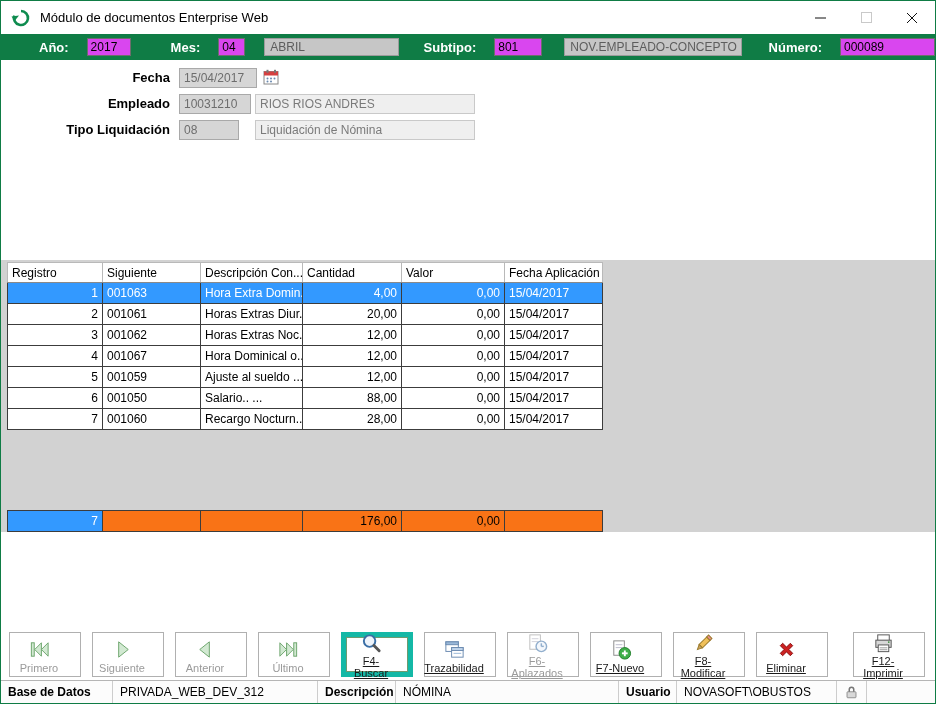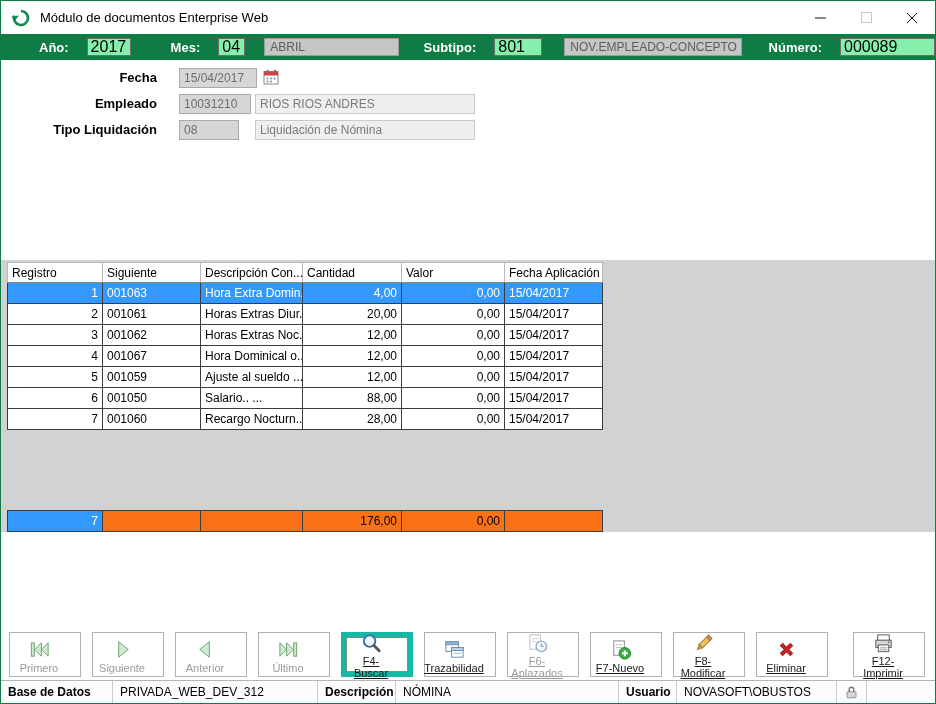--- a/index.html
+++ b/index.html
@@ -12,29 +12,29 @@
   
   .titlebar { height:33px; flex:0 0 33px; display:flex; align-items:center; padding-left:10px; background:#fff; }
   .title-icon { width:20px; height:20px; margin-right:9px; flex:0 0 auto; }
   .title-text { font-size:13px; }
   .win-controls { margin-left:auto; display:flex; height:100%; }
   .win-btn { width:46px; height:100%; display:flex; align-items:center; justify-content:center; cursor:default; }
 
   
   .green-bar { height:26px; flex:0 0 26px; background:#0f7c45; display:flex; align-items:center; padding-left:38px;gap:12px; }
   .g-label { color:#fff; font-weight:bold; font-size:13px; margin-right:6px; white-space:nowrap; }
-  .g-input { height:18px; border:1px solid #6d6d6d; background:#86efac; font-family:"Liberation Sans",sans-serif;
-             font-size:16px; padding:0 3px; }
+  .g-input { height:18px; border:1px solid #6d6d6d; background:#d946ef; font-family:"Liberation Sans",sans-serif;
+             font-size:12px; padding:0 3px; }
   .g-ro { height:18px; background:#c6c6c6; border:1px solid #9b9b9b; color:#5d5d5d; font-size:12px;
           display:flex; align-items:center; padding:0 5px; overflow:hidden; white-space:nowrap; }
 
   
   .form-area { height:200px; flex:0 0 200px; background:#fff; padding-top:7px; }
   .form-row { display:flex; align-items:center; margin-bottom:5px; height:21px; }
-  .form-label { width:178px; text-align:right; font-weight:bold; font-size:13px; padding-right:22px; flex:0 0 178px; }
+  .form-label { width:178px; text-align:right; font-weight:bold; font-size:13px; padding-right:9px; flex:0 0 178px; }
   .ro-code { background:#d6d6d6; border:1px solid #a9a9a9; color:#6d6d6d; font-size:12px; height:20px;
              display:flex; align-items:center; padding:0 4px; }
   .ro-name { background:#efefef; border:1px solid #c9c9c9; color:#7a7a7a; font-size:12px; height:20px;
              display:flex; align-items:center; padding:0 4px; }
   .cal-btn { width:20px; height:20px; margin-left:4px; border:none; background:transparent; display:flex;
              align-items:center; justify-content:center; cursor:pointer; }
 
   
   .grid-zone { height:272px; flex:0 0 272px; background:#d2d2d2; padding:2px 0 0 6px;
                display:flex; flex-direction:column; }

